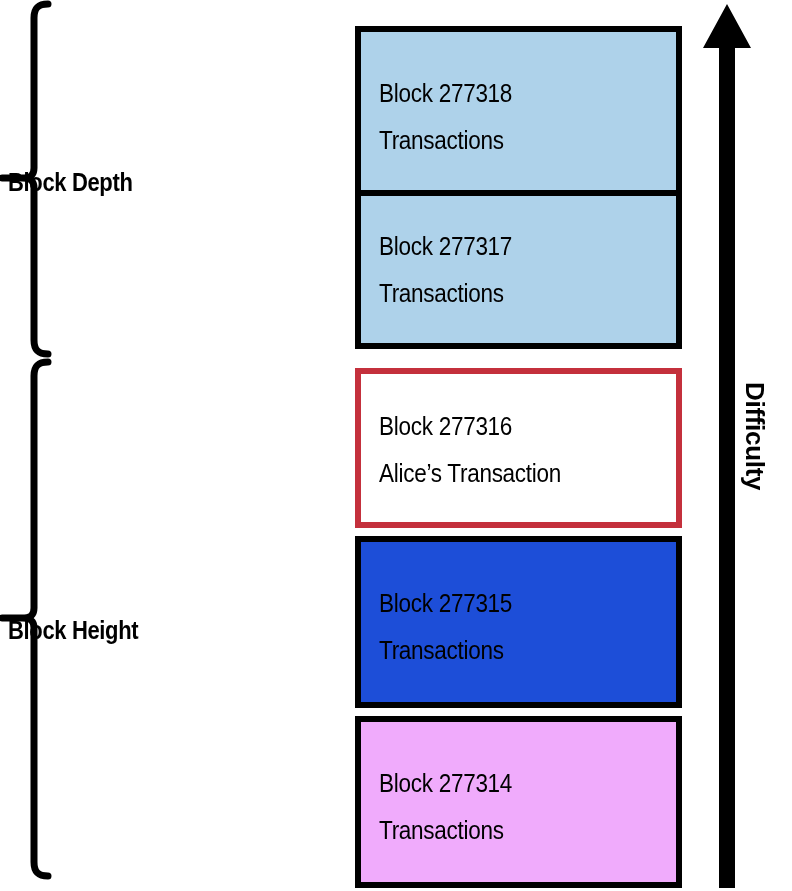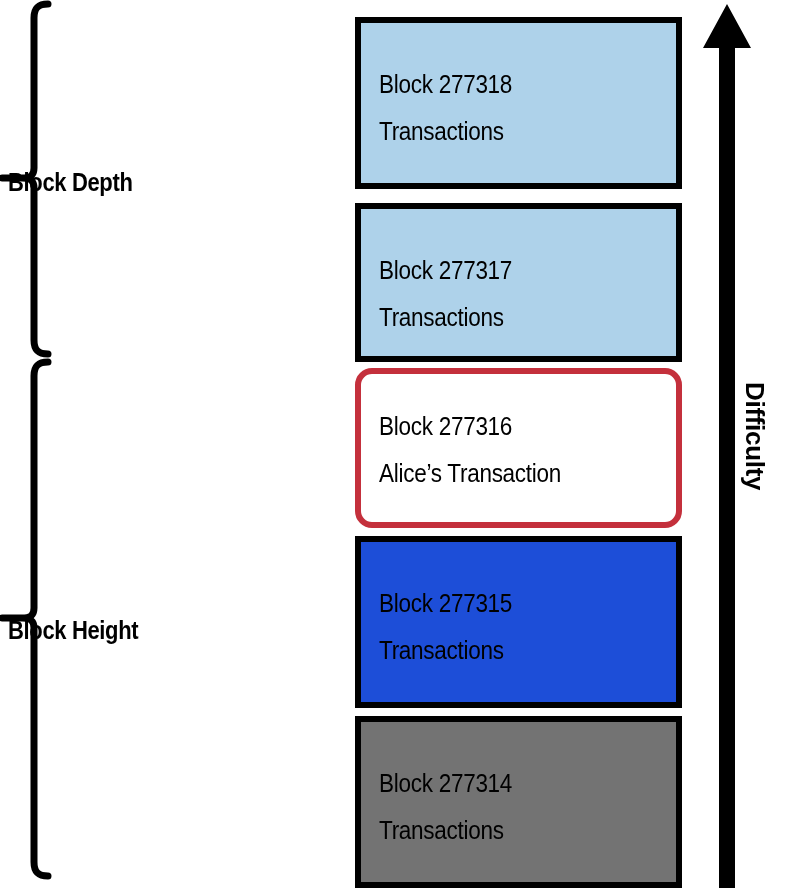--- a/index.html
+++ b/index.html
@@ -60,23 +60,23 @@
     font-size: 25px;
     color: #000000;
     letter-spacing: -0.3px;
     white-space: nowrap;
     transform: scaleX(0.90);
     transform-origin: left center;
     line-height: 1.0;
   }
   .block-line.first { margin-top: 0; }
 
-  #block-0 { top: 17px;  height: 172px; padding-top: 49px; }
-  #block-1 { top: 203px; height: 159px; padding-top: 49px; }
-  #block-2 { top: 368px; height: 160px; padding-top: 40px; border-radius: 17px; }
+  #block-0 { top: 26px;  height: 172px; padding-top: 49px; }
+  #block-1 { top: 190px; height: 159px; padding-top: 38px; }
+  #block-2 { top: 368px; height: 160px; padding-top: 40px; }
   #block-3 { top: 536px; height: 172px; padding-top: 49px; }
   #block-4 { top: 716px; height: 172px; padding-top: 49px; }
   .block-line + .block-line { margin-top: 22px; }
 
   
   #difficulty-arrow {
     position: absolute;
     left: 703px;
     top: 4px;
     width: 48px;
@@ -147,21 +147,21 @@
   <div class="block highlight" id="block-2" style="border-color: rgb(196, 48, 60); background: rgb(255, 255, 255);">
     <div class="block-line first">Block 277316</div>
     <div class="block-line">Alice’s Transaction</div>
   </div>
 
   <div class="block" id="block-3" style="border-color: rgb(0, 0, 0); background: #1d4ed8;">
     <div class="block-line first">Block 277315</div>
     <div class="block-line">Transactions</div>
   </div>
 
-  <div class="block" id="block-4" style="border-color: rgb(0, 0, 0); background: #737373;">
+  <div class="block" id="block-4" style="border-color: rgb(0, 0, 0); background: #f0abfc;">
     <div class="block-line first">Block 277314</div>
     <div class="block-line">Transactions</div>
   </div>
 
   <svg id="difficulty-arrow" viewBox="0 0 48 884" preserveAspectRatio="none">
     <polygon points="24,0 48,44 32,44 32,884 16,884 16,44 0,44" fill="#000000"></polygon>
   </svg>
 
   <div id="difficulty-label">Difficulty</div>
 

